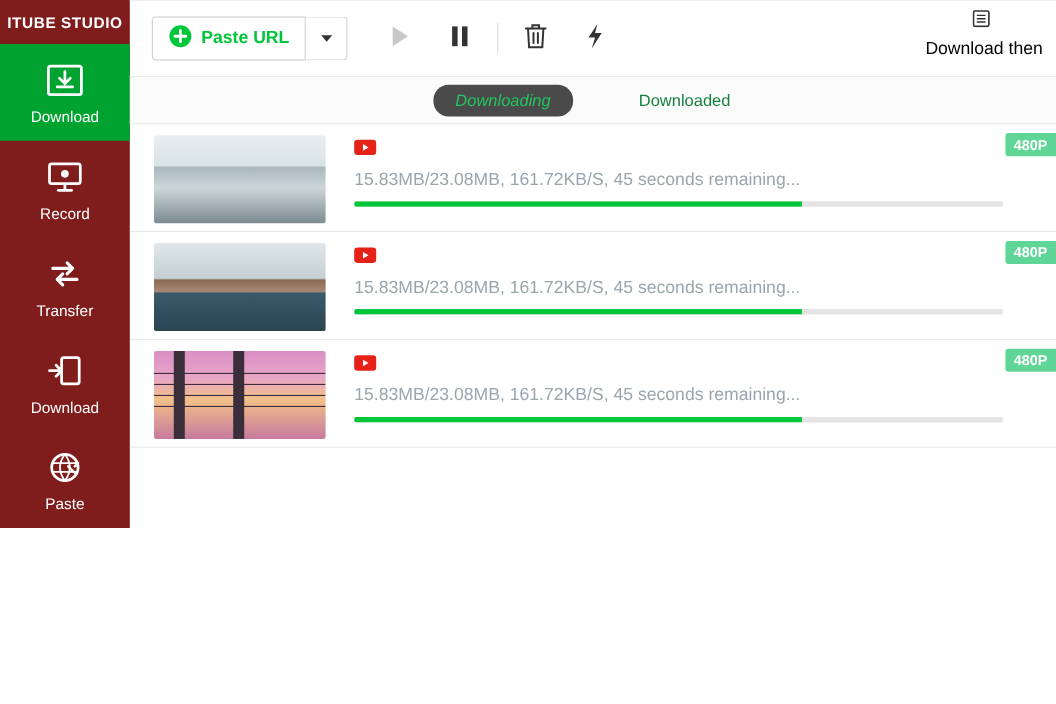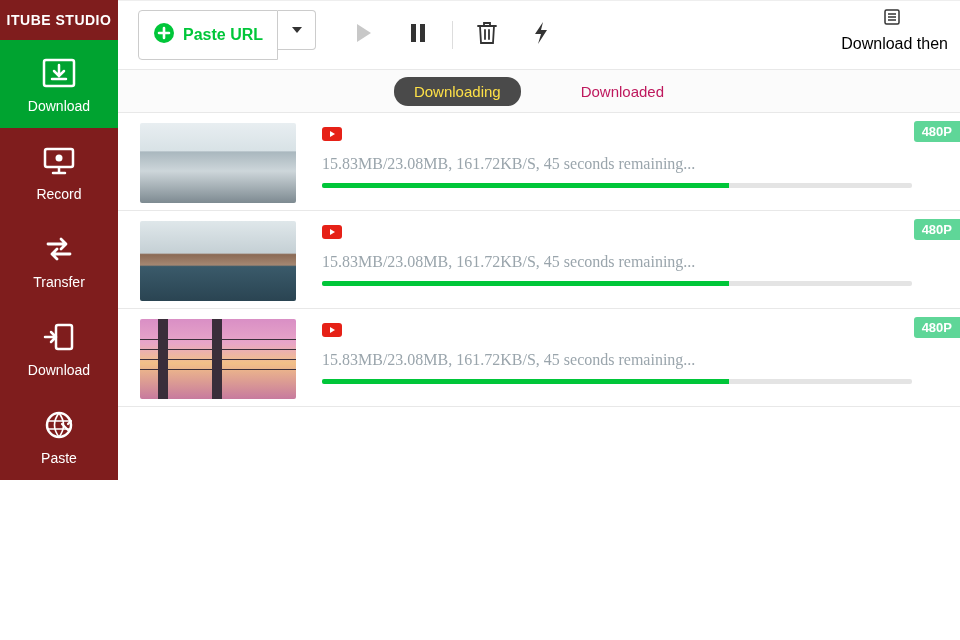--- a/index.html
+++ b/index.html
@@ -9,39 +9,39 @@
 .logo { height: 48px; display: flex; align-items: center; justify-content: center; color: #fff; font-weight: bold; font-size: 14px; letter-spacing: 0.5px; }
 .nav-item { display: flex; flex-direction: column; align-items: center; justify-content: space-between; padding: 18px 0 14px; cursor: pointer; color: #fff; }
 .nav-item.active { background: #00A330; }
 .nav-item .icon { width: 36px; height: 30px; display: flex; align-items: center; justify-content: center; margin-bottom: 10px; }
 .nav-item .label { font-size: 14px; }
 
 .main { flex: 1; display: flex; flex-direction: column; position: relative; border-top: 1px solid #eee; }
 
 .toolbar { height: 68px; display: flex; align-items: center; padding: 0 20px; position: relative; }
 .paste-group { display: flex; }
-.paste-btn { height: 50px; border: 1px solid #ccc; border-radius: 4px 0 0 4px; background: #fff; display: flex; align-items: center; padding: 0 14px; color: #00C639; font-size: 16px; font-weight: 600; cursor: pointer; gap: 8px; }
+.paste-btn { height: 40px; border: 1px solid #ccc; border-radius: 4px 0 0 4px; background: #fff; display: flex; align-items: center; padding: 0 14px; color: #00C639; font-size: 16px; font-weight: 600; cursor: pointer; gap: 8px; }
 .paste-dd { width: 38px; height: 40px; border: 1px solid #ccc; border-left: none; border-radius: 0 4px 4px 0; background: #fff; display: flex; align-items: center; justify-content: center; cursor: pointer; }
 .tb-icon { width: 40px; height: 40px; display: flex; align-items: center; justify-content: center; cursor: pointer; margin-left: 14px; }
 .tb-divider { width: 1px; height: 28px; background: #ddd; margin-left: 14px; }
 .toolbar-right { position: absolute; right: 0; top: 8px; display: flex; flex-direction: column; align-items: center; padding-right: 12px; }
 .menu-ic { cursor: pointer; margin-bottom: 6px; margin-right: 6px; }
 .dl-then { font-size: 16px; color: #000; }
 
 .tabs { height: 44px; border-top: 1px solid #e8e8e8; border-bottom: 1px solid #e8e8e8; display: flex; align-items: center; justify-content: center; gap: 40px; background: #fbfbfb; }
-.tab { font-size: 15px; color: #be185d; cursor: pointer; padding: 6px 20px; border-radius: 14px; }
-.tab.active { background: #4a4a4a; color: #fde047; }
+.tab { font-size: 15px; color: #15803d; cursor: pointer; padding: 6px 20px; border-radius: 14px; }
+.tab.active { background: #4a4a4a; color: #22c55e; font-style: italic; }
 
 .list { flex: 1; overflow: auto; }
 .row { display: flex; align-items: flex-start; padding: 10px 0 0 22px; border-bottom: 1px solid #e8e8e8; position: relative; height: 98px; }
 .thumb { width: 156px; height: 80px; background: #b8c5cc; border-radius: 2px; flex-shrink: 0; overflow: hidden; position: relative; }
 .row-body { flex: 1; padding: 4px 0 0 26px; min-width: 0; }
 .yt-ic { width: 20px; height: 14px; background: #e62117; border-radius: 3px; display: flex; align-items: center; justify-content: center; margin-bottom: 14px; }
 .yt-ic::after { content: ""; border-left: 5px solid #fff; border-top: 3px solid transparent; border-bottom: 3px solid transparent; margin-left: 1px; }
-.status { color: #9aa5ac; font-size: 16px; margin-bottom: 10px; white-space: nowrap; overflow: hidden; text-overflow: ellipsis; font-family: Liberation Serif, serif; }
+.status { color: #9aa5ac; font-size: 16px; margin-bottom: 10px; white-space: nowrap; overflow: hidden; text-overflow: ellipsis; }
 .pbar { height: 5px; background: #e4e4e4; border-radius: 2px; width: 100%; max-width: 590px; overflow: hidden; }
 .pbar > div { height: 100%; background: #00C639; }
 .badge { position: absolute; right: 0; top: 8px; background: #5fd698; color: #fff; font-size: 13px; padding: 3px 8px; border-radius: 3px 0 0 3px; font-weight: 600; margin-left: 24px; }
 
 
 .art-mtn { background: linear-gradient(180deg,#e8eef1 0%,#d8e2e6 35%,#a9b7be 36%,#cdd6da 60%,#7d8a91 100%); }
 .art-snow { background: linear-gradient(180deg,#dfe7ea 0%,#c5d0d5 40%,#8b6a55 42%,#a58772 55%,#3a5a6a 57%,#2a4452 100%); }
 .art-bridge { background: linear-gradient(180deg,#d98fc5 0%,#e8a5c8 30%,#f2c088 55%,#c77a9e 100%); position: relative; }
 .art-bridge::before, .art-bridge::after { content:""; position:absolute; top:0; bottom:0; width:10px; background:#3a2e3a; }
 .art-bridge::before { left:18px; }

